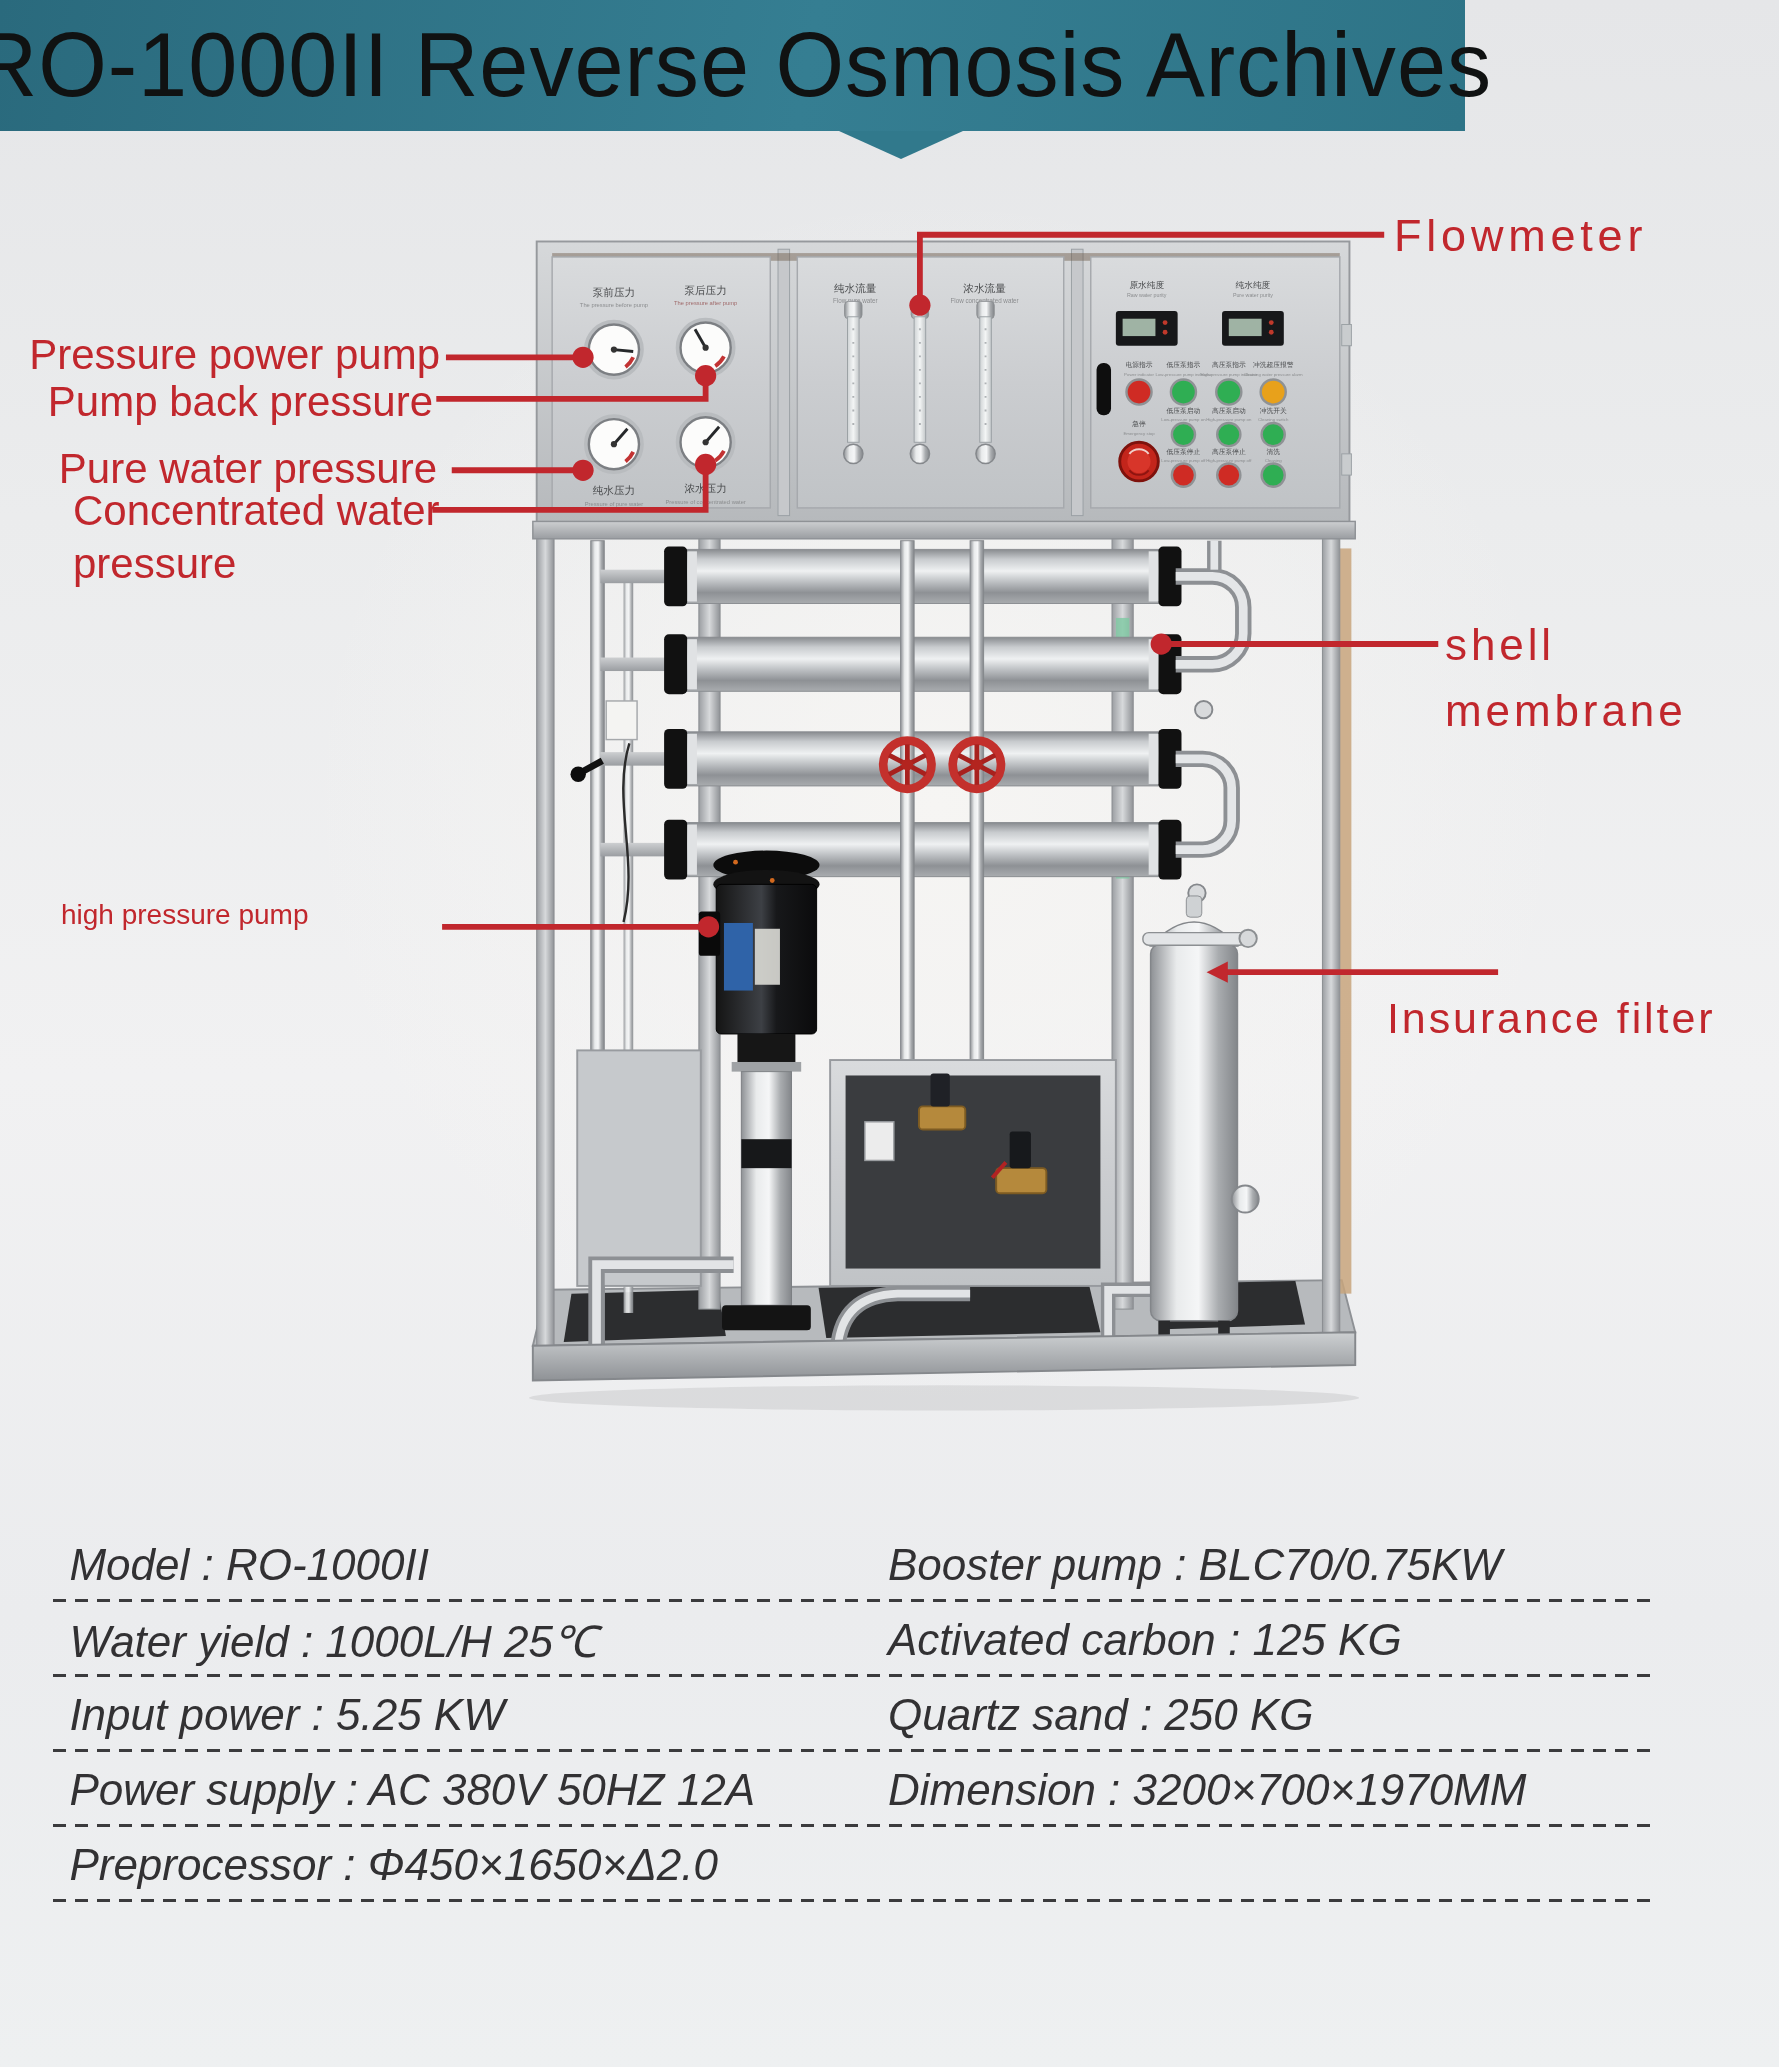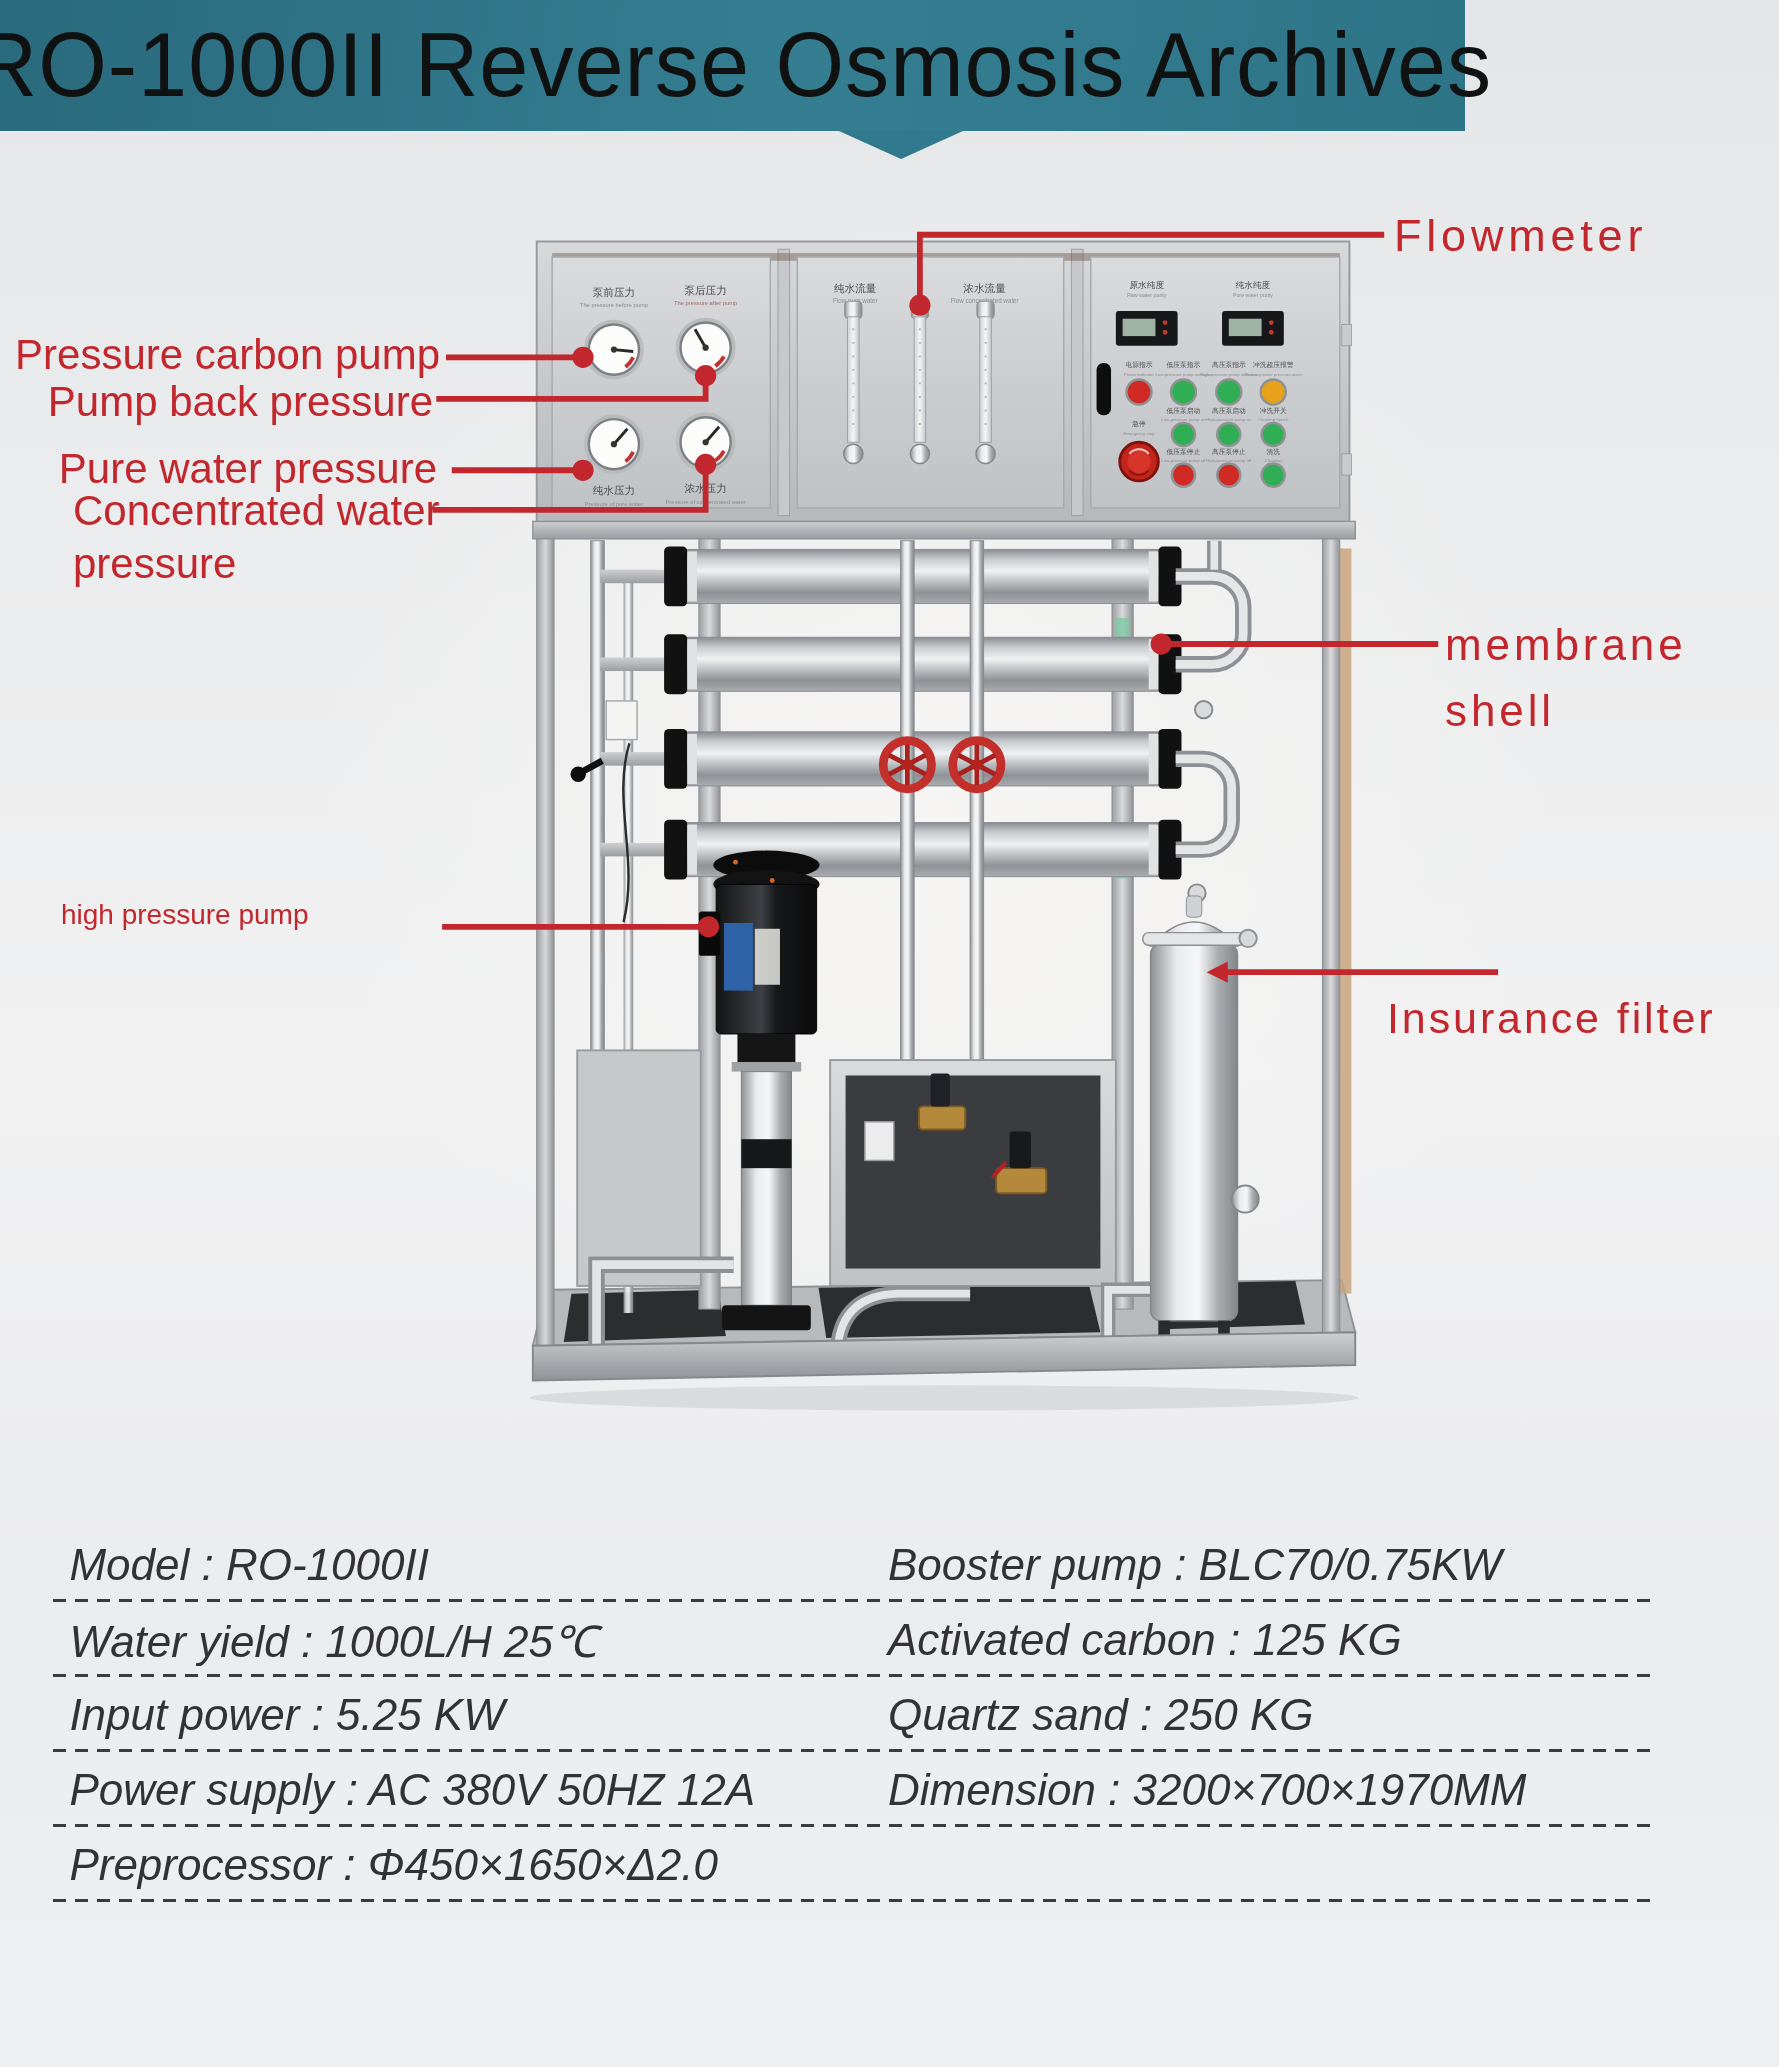--- a/index.html
+++ b/index.html
@@ -423,30 +423,30 @@
     <line x1="1203" y1="667" x2="1490" y2="667"></line>
     <circle cx="1203" cy="667" r="11" stroke="none"></circle>
     <line x1="458" y1="960" x2="728" y2="960"></line>
     <circle cx="734" cy="960" r="11" stroke="none"></circle>
     <line x1="1268" y1="1007" x2="1552" y2="1007"></line>
     <polygon points="1250,1007 1272,996 1272,1018" stroke="none"></polygon>
   </g>
 </svg>
 
 <div class="callout co-flowmeter">Flowmeter</div>
-<div class="callout co-pbp">Pressure carbon pump</div>
+<div class="callout co-pbp">Pressure power pump</div>
 <div class="callout co-pbkp">Pump back pressure</div>
 <div class="callout co-pwp">Pure water pressure</div>
 <div class="callout co-cwp">
   <div>Concentrated water</div>
   <div>pressure</div>
 </div>
 <div class="callout co-membrane">
+  <div>shell</div>
   <div>membrane</div>
-  <div>shell</div>
 </div>
 <div class="callout co-hpp">high pressure pump</div>
 <div class="callout co-if">Insurance filter</div>
 
 <div class="spec-table">
   <div class="spec-row">
     <div class="spec-cell left">Model : RO-1000II</div>
     <div class="spec-cell right">Booster pump : BLC70/0.75KW</div>
   </div>
   <div class="spec-row">

